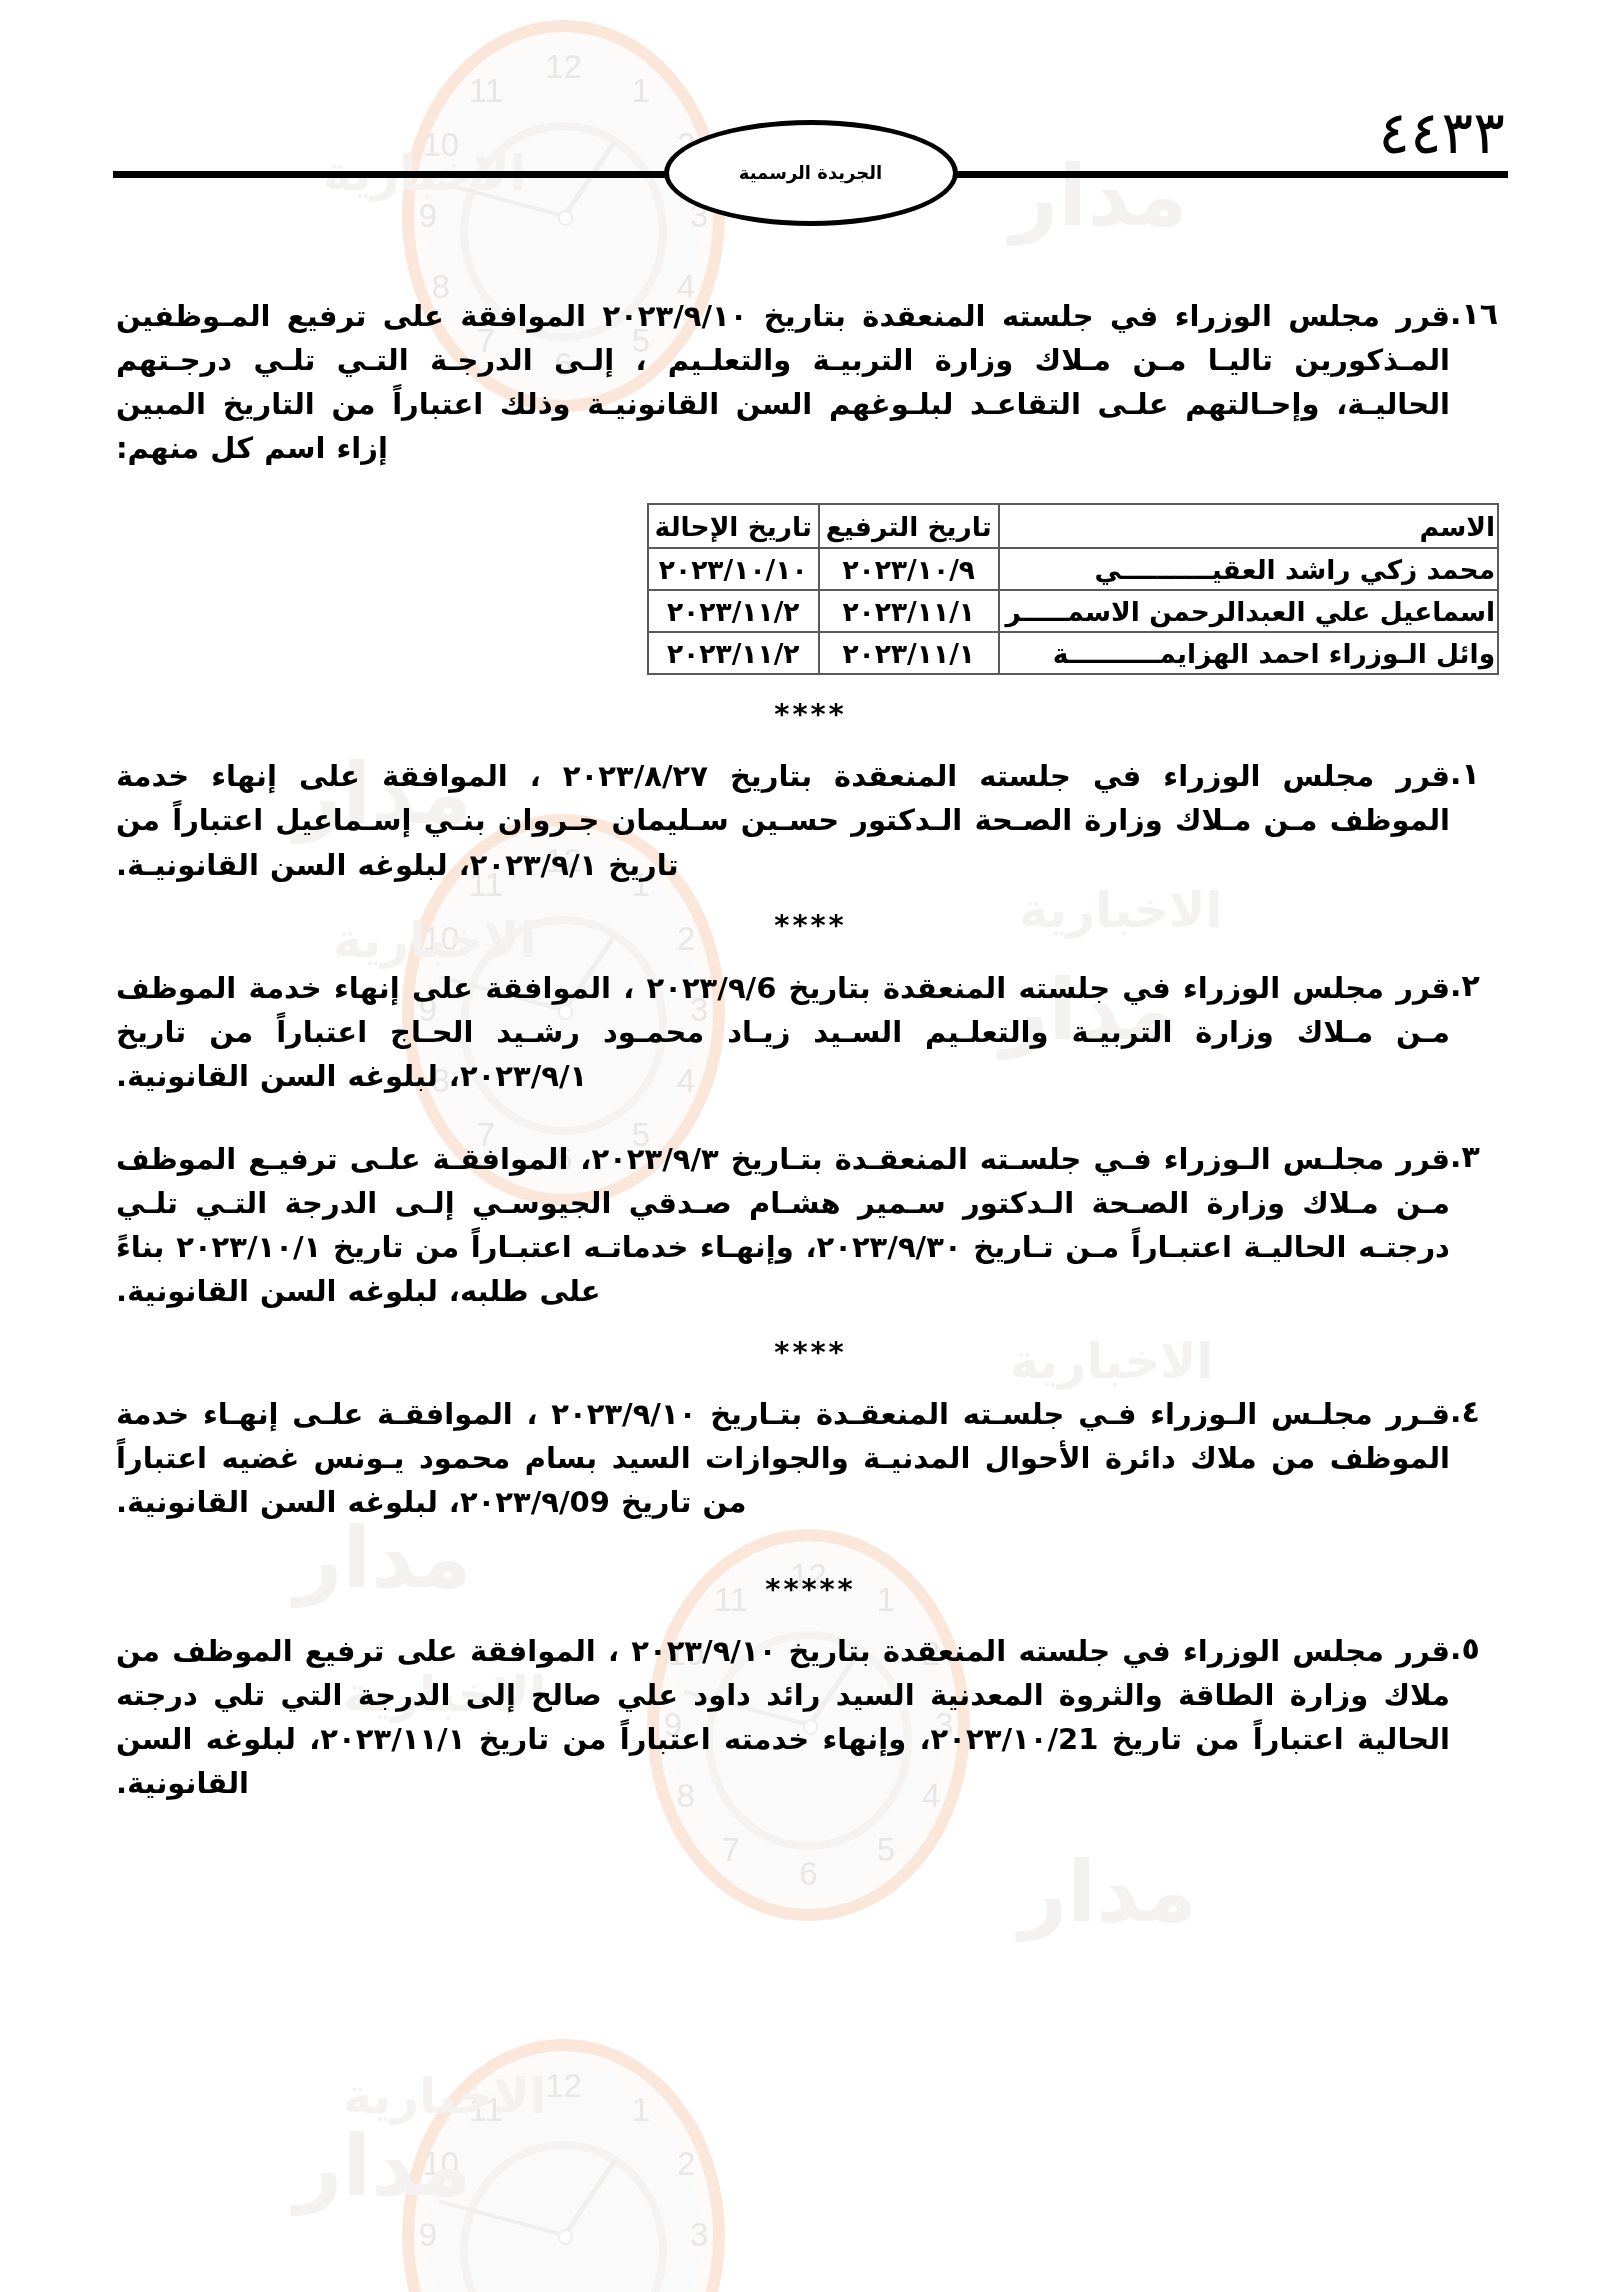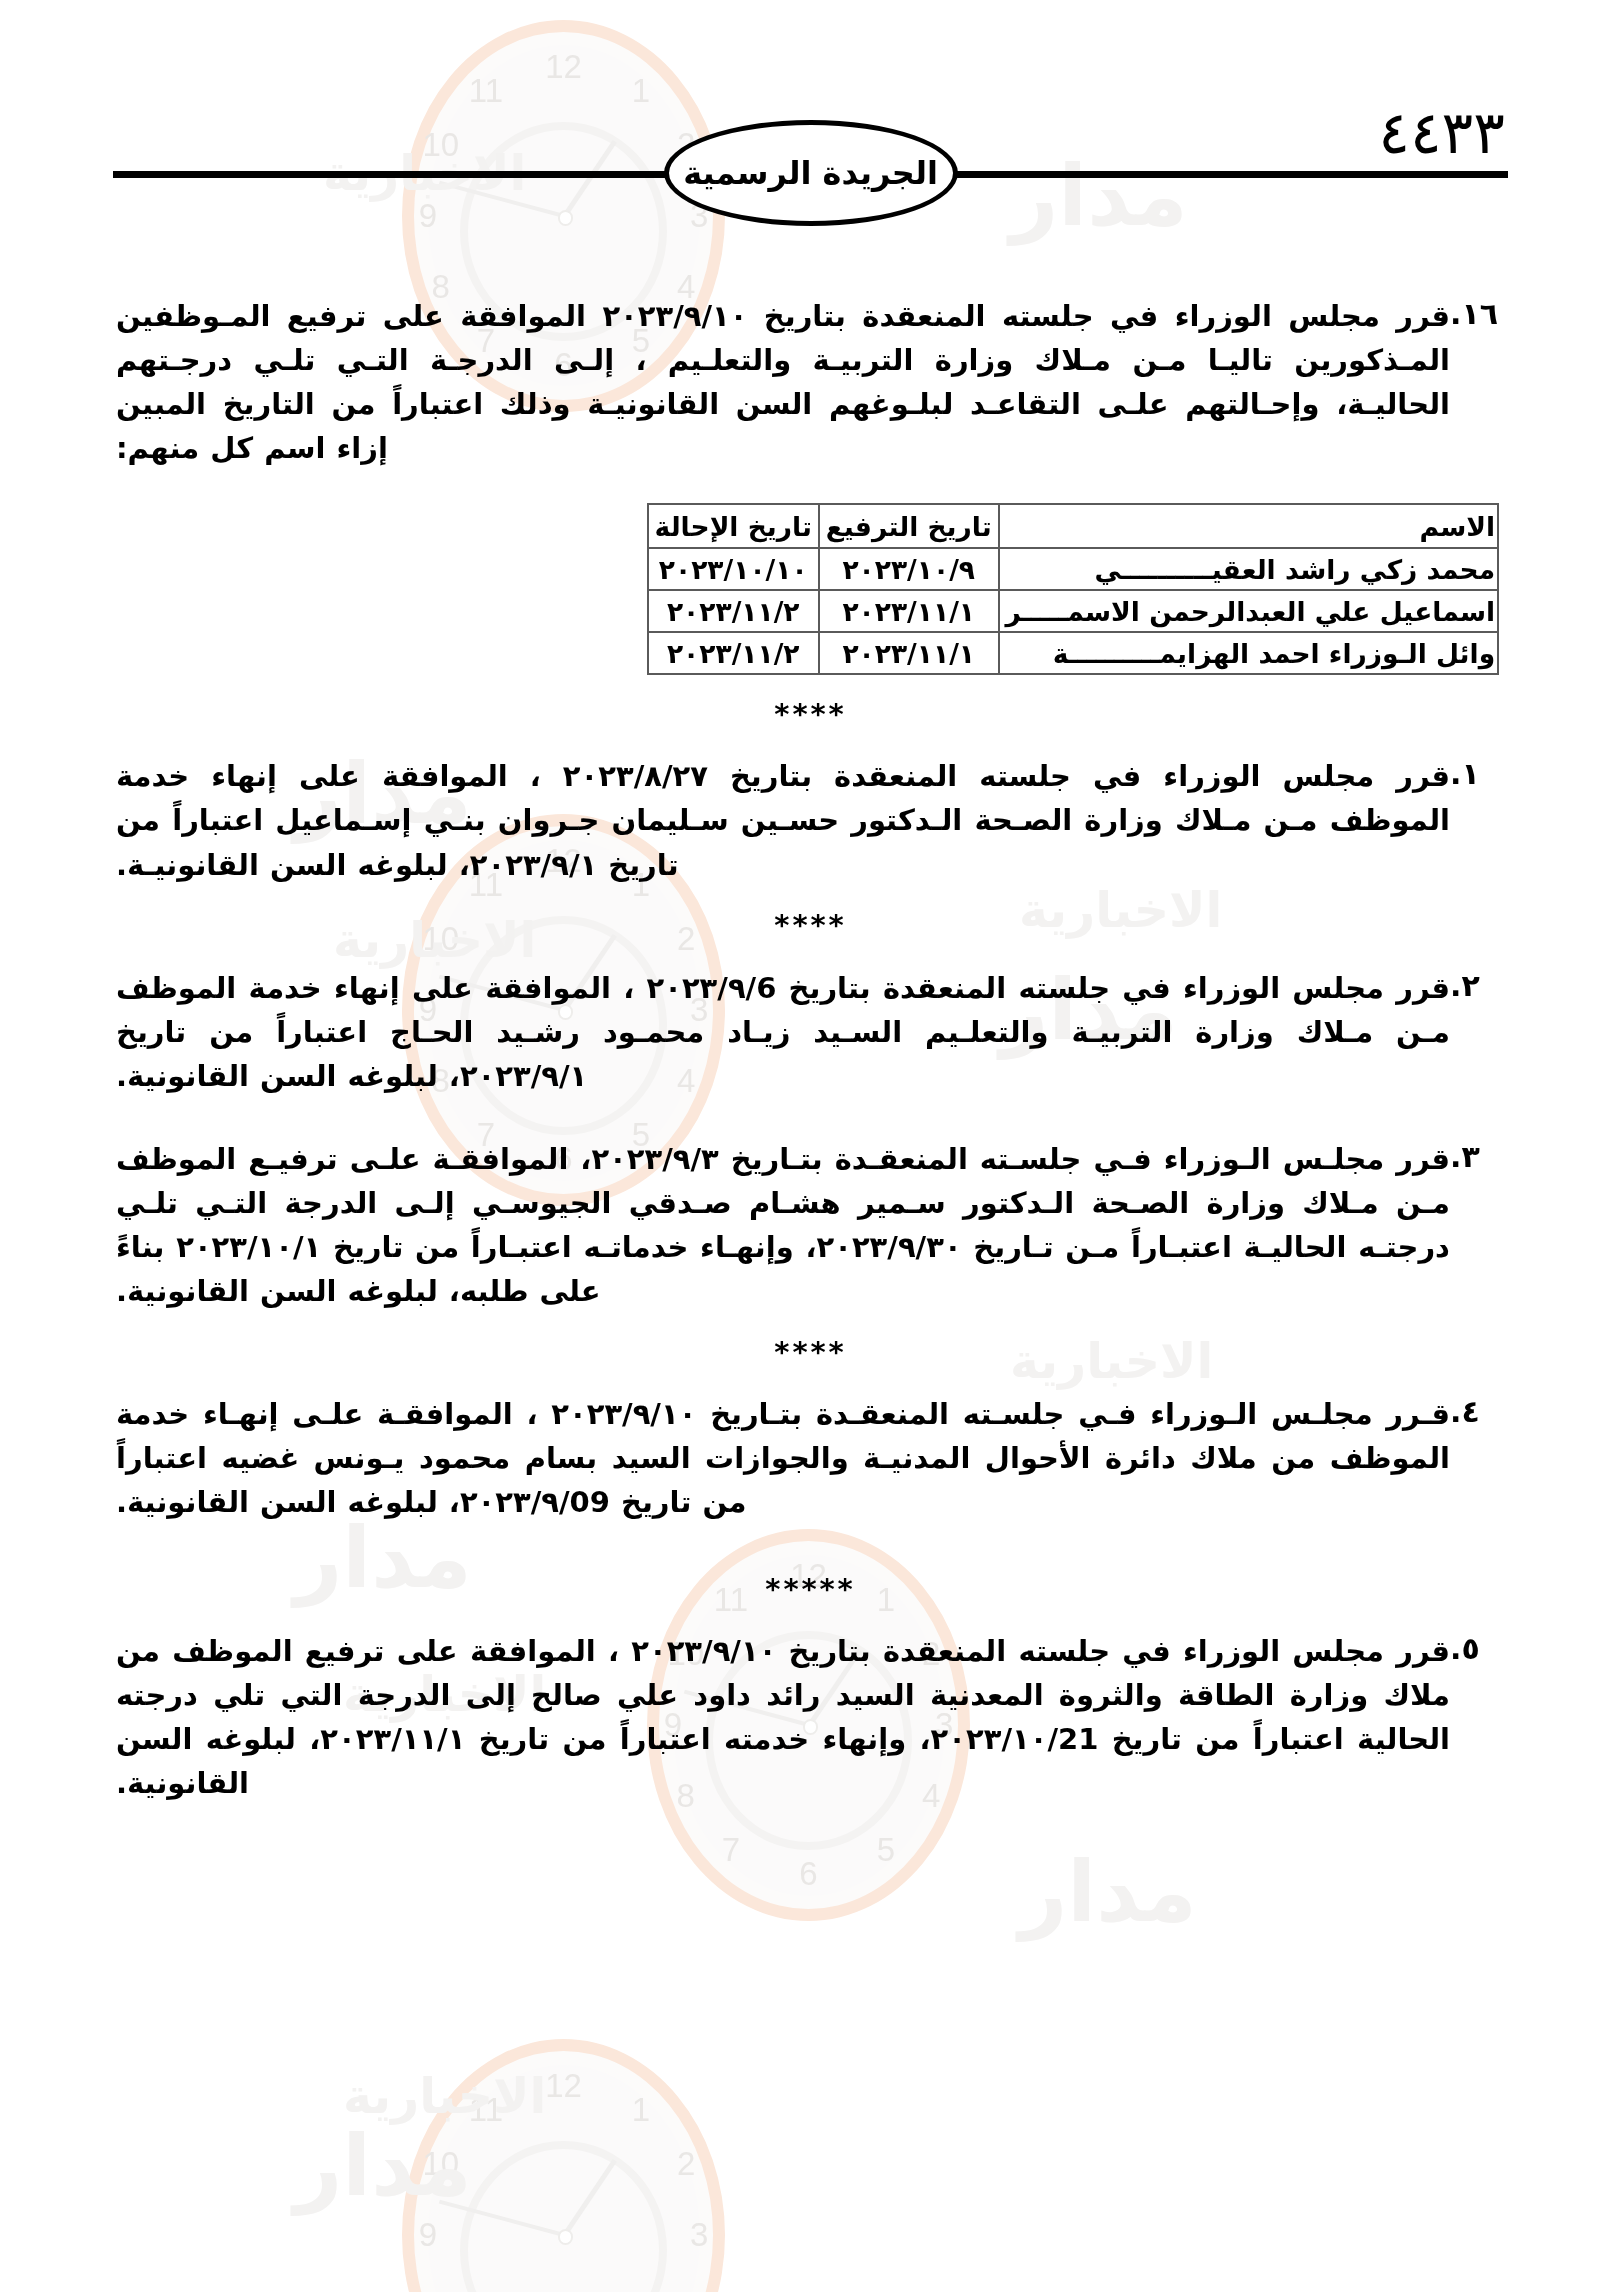--- a/index.html
+++ b/index.html
@@ -104,21 +104,21 @@
     width: 284px;
     height: 96px;
     border: 5.9px solid #000;
     border-radius: 50%;
     background: #fff;
     display: flex;
     align-items: center;
     justify-content: center;
   }
   .header-ellipse span {
-    font-size: 32px;
+    font-size: 18px;
     font-weight: 700;
     color: #000;
     font-family: "DejaVu Sans", sans-serif;
   }
   .page-number {
     position: absolute;
     right: 116px;
     top: 0px;
     font-size: 59px;
     font-weight: 400;

